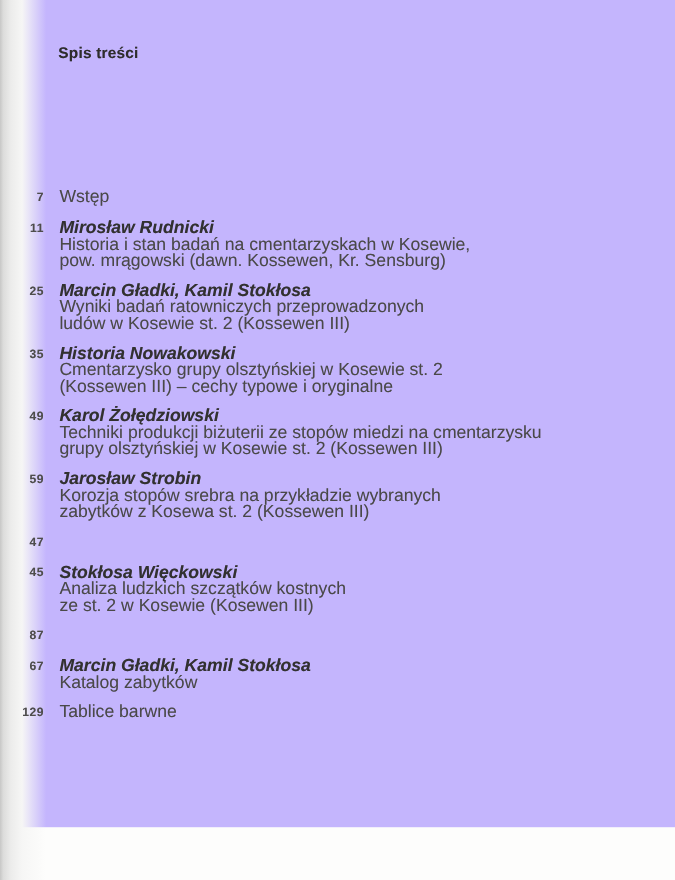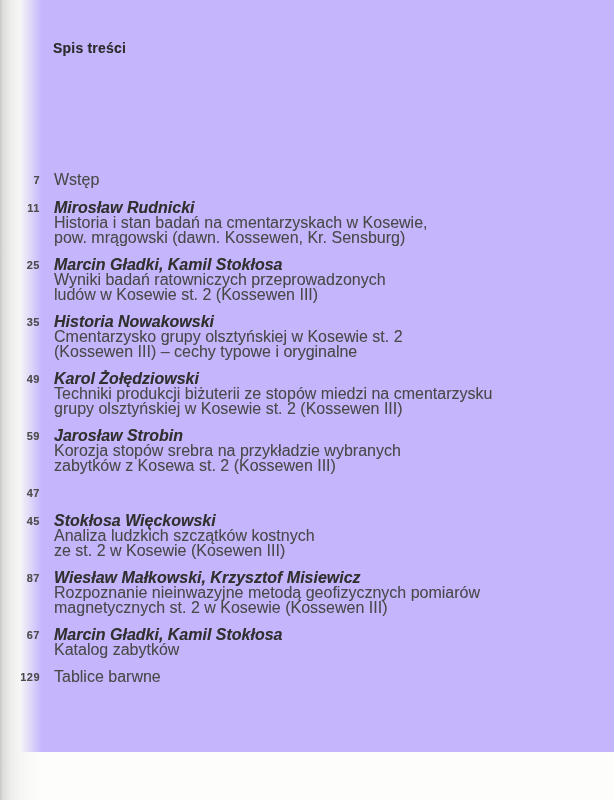--- a/index.html
+++ b/index.html
@@ -163,27 +163,20 @@
           <div class="authors">Stokłosa Więckowski</div>
           <div>
             <div class="toc-line">Analiza ludzkich szczątków kostnych</div>
             <div class="toc-line">ze st. 2 w Kosewie (Kosewen III)</div>
           </div>
         </div>
       </div>
 
       <div class="entry">
         <div class="num">87</div>
-        <div class="entry-body">
-          <div class="authors">Wiesław Małkowski, Krzysztof Misiewicz</div>
-          <div>
-            <div class="toc-line">Rozpoznanie nieinwazyjne metodą geofizycznych pomiarów</div>
-            <div class="toc-line">magnetycznych st. 2 w Kosewie (Kossewen III)</div>
-          </div>
-        </div>
       </div>
 
       <div class="entry">
         <div class="num">67</div>
         <div class="entry-body">
           <div class="authors">Marcin Gładki, Kamil Stokłosa</div>
           <div>
             <div class="toc-line">Katalog zabytków</div>
           </div>
         </div>

